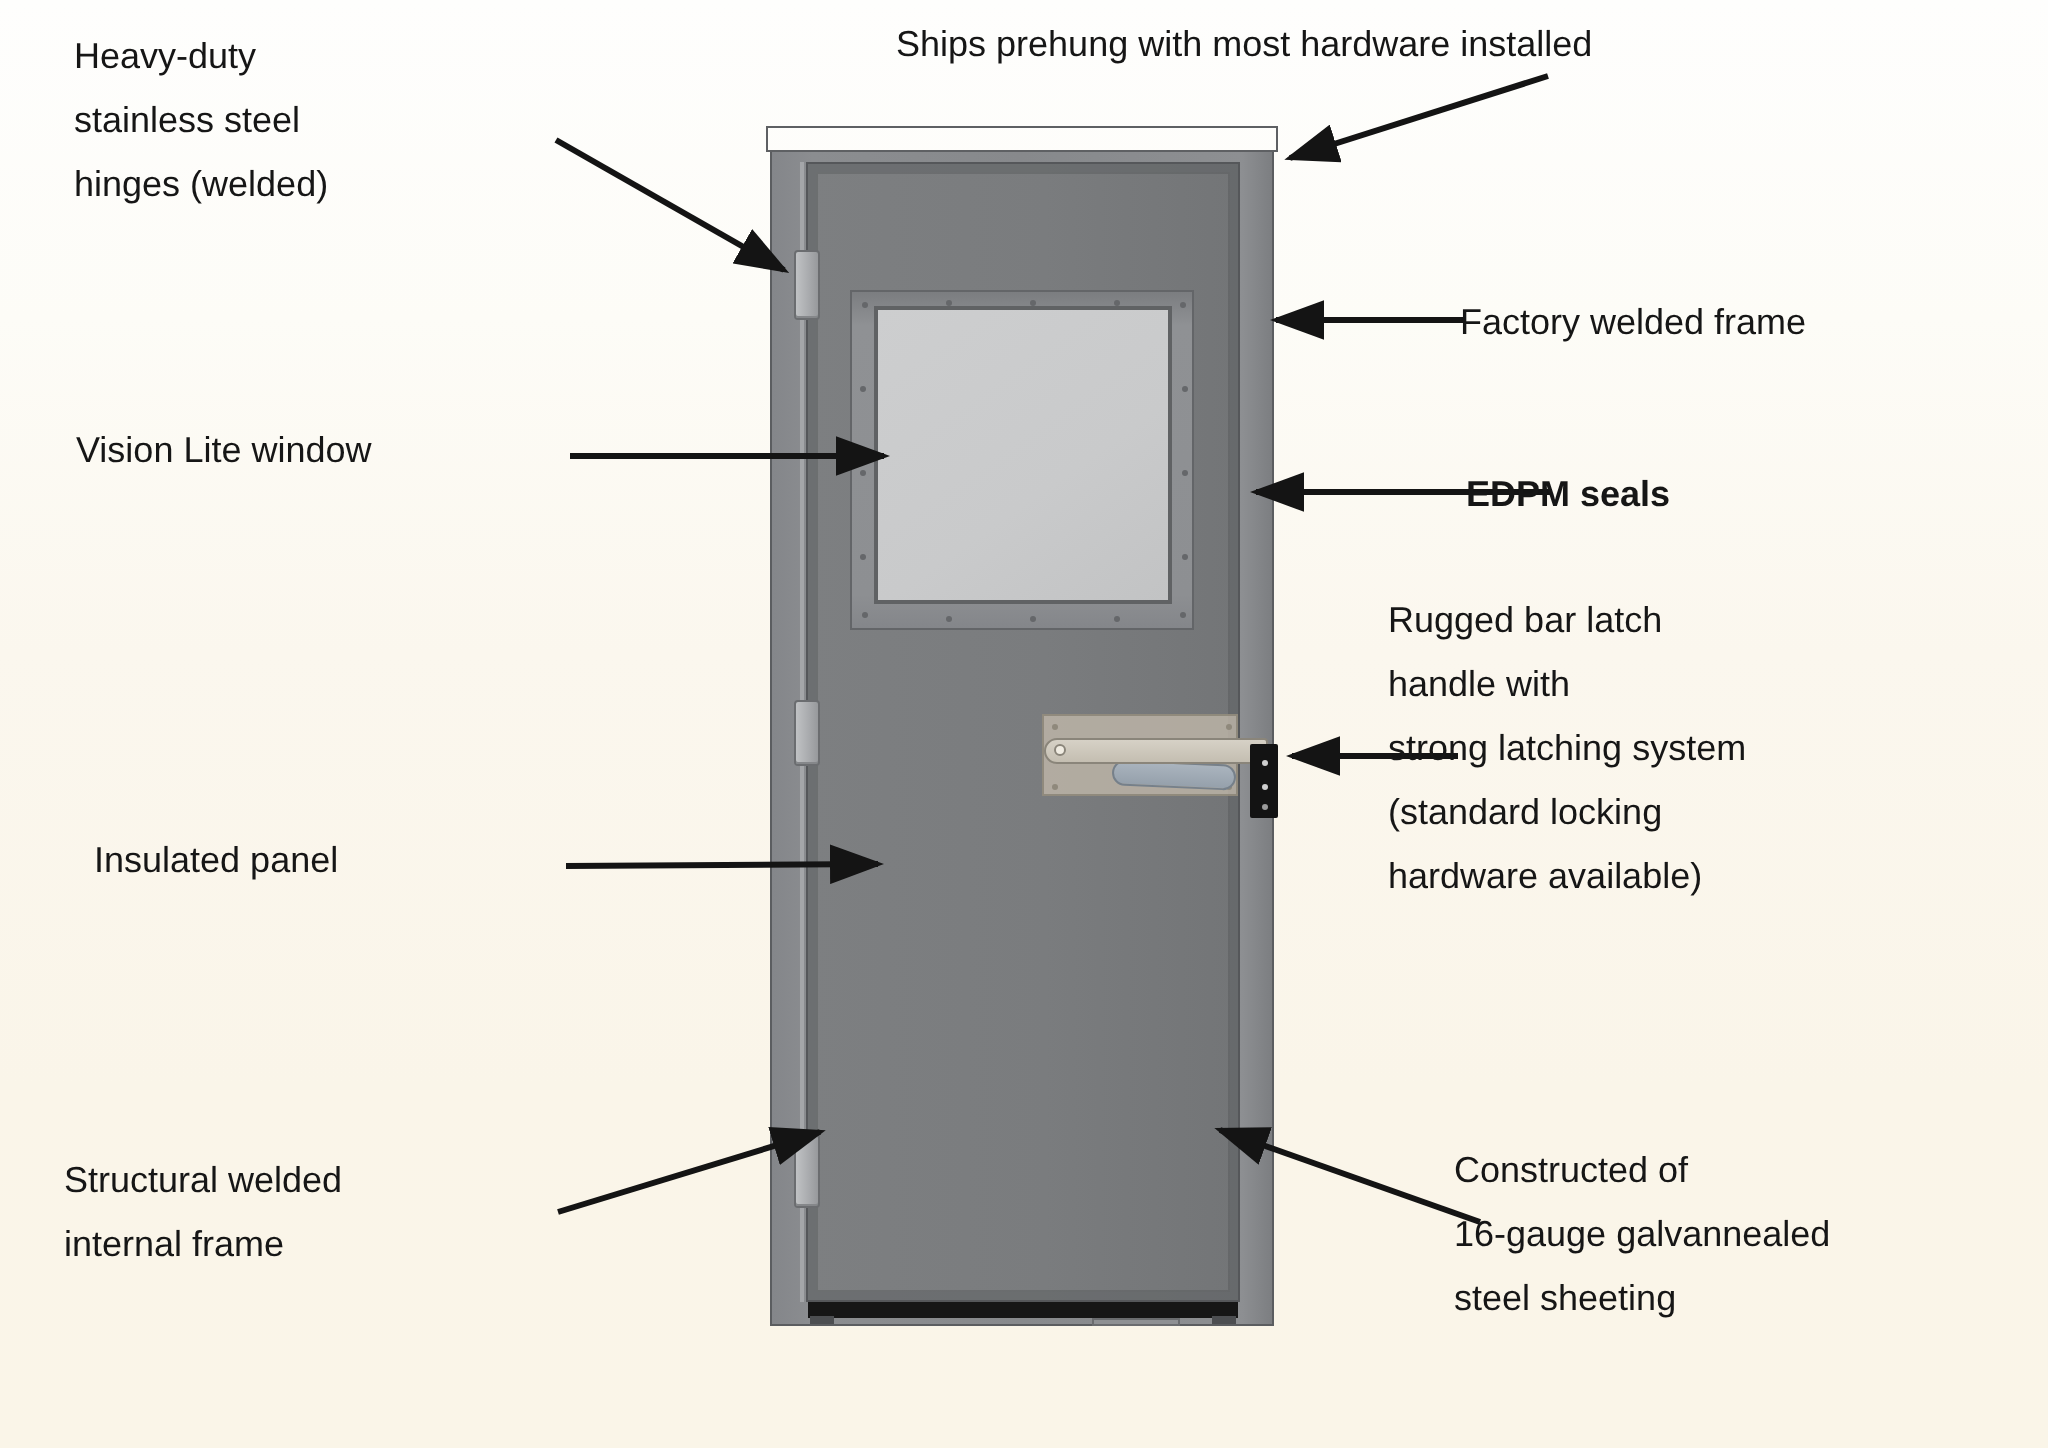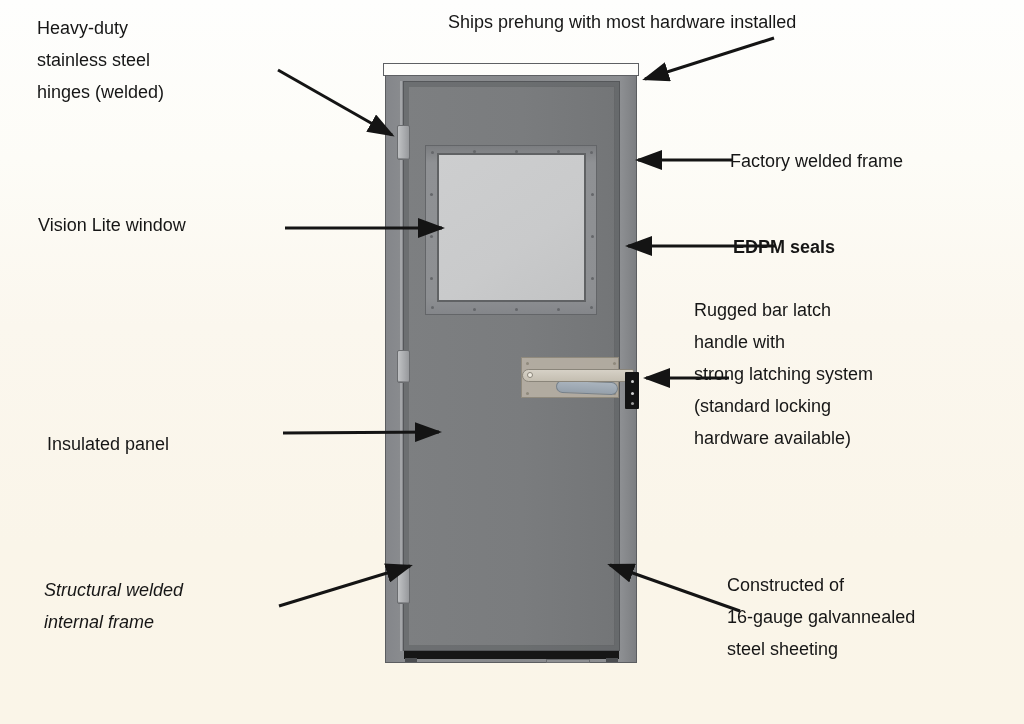--- a/index.html
+++ b/index.html
@@ -187,22 +187,22 @@
   <div class="label" style="left:730px;top:145px;width:262px;">Factory welded frame</div>
 
   <div class="label" style="left:733px;top:231px;width:240px;font-weight:bold;">EDPM seals</div>
 
   <div class="label" style="left:694px;top:294px;width:350px;">Rugged bar latch
 handle with
 strong latching system
 (standard locking
 hardware available)</div>
 
-  <div class="label" style="left:47px;top:428px;width:260px;">Insulated panel</div>
-
-  <div class="label" style="left:44px;top:574px;width:270px;font-style:italic;">Structural welded
+  <div class="label" style="left:47px;top:414px;width:260px;">Insulated panel</div>
+
+  <div class="label" style="left:32px;top:574px;width:270px;">Structural welded
 internal frame</div>
 
   <div class="label" style="left:727px;top:569px;width:300px;">Constructed of
 16-gauge galvannealed
 steel sheeting</div>
 
 </div>
 
 </body></html>

